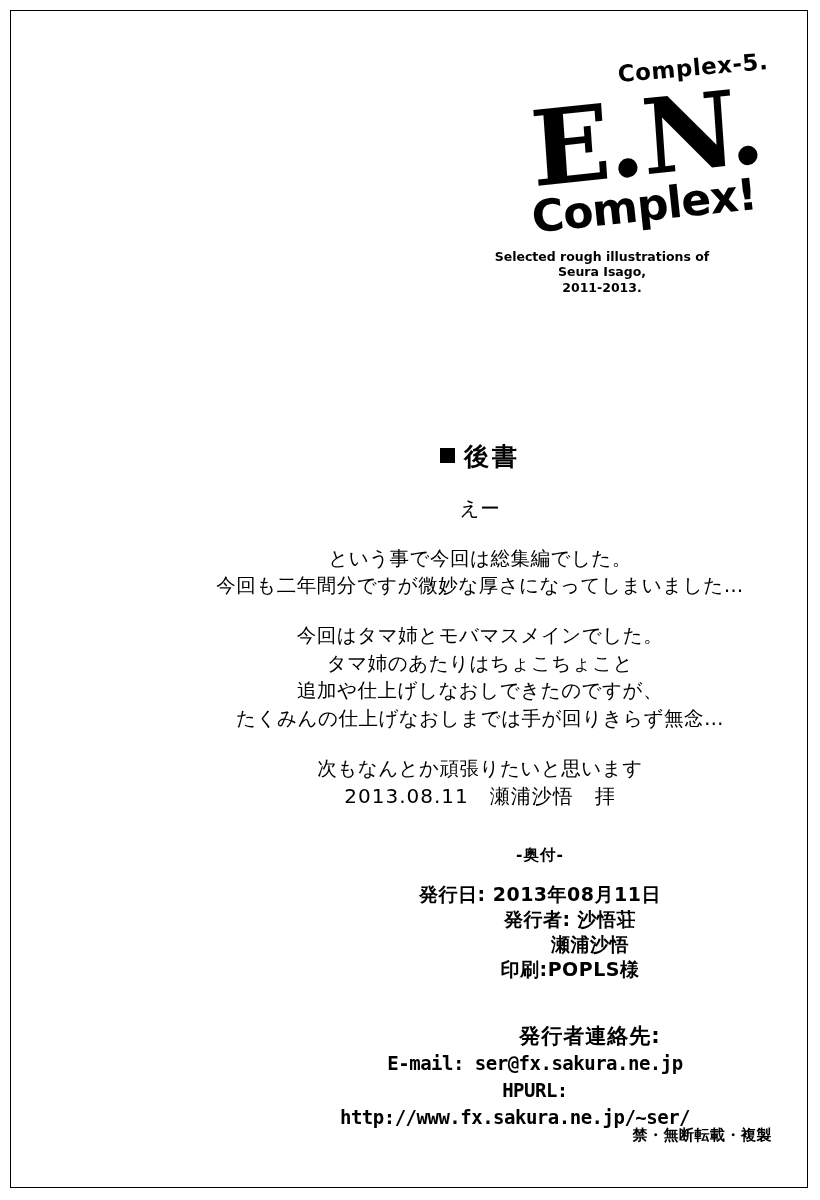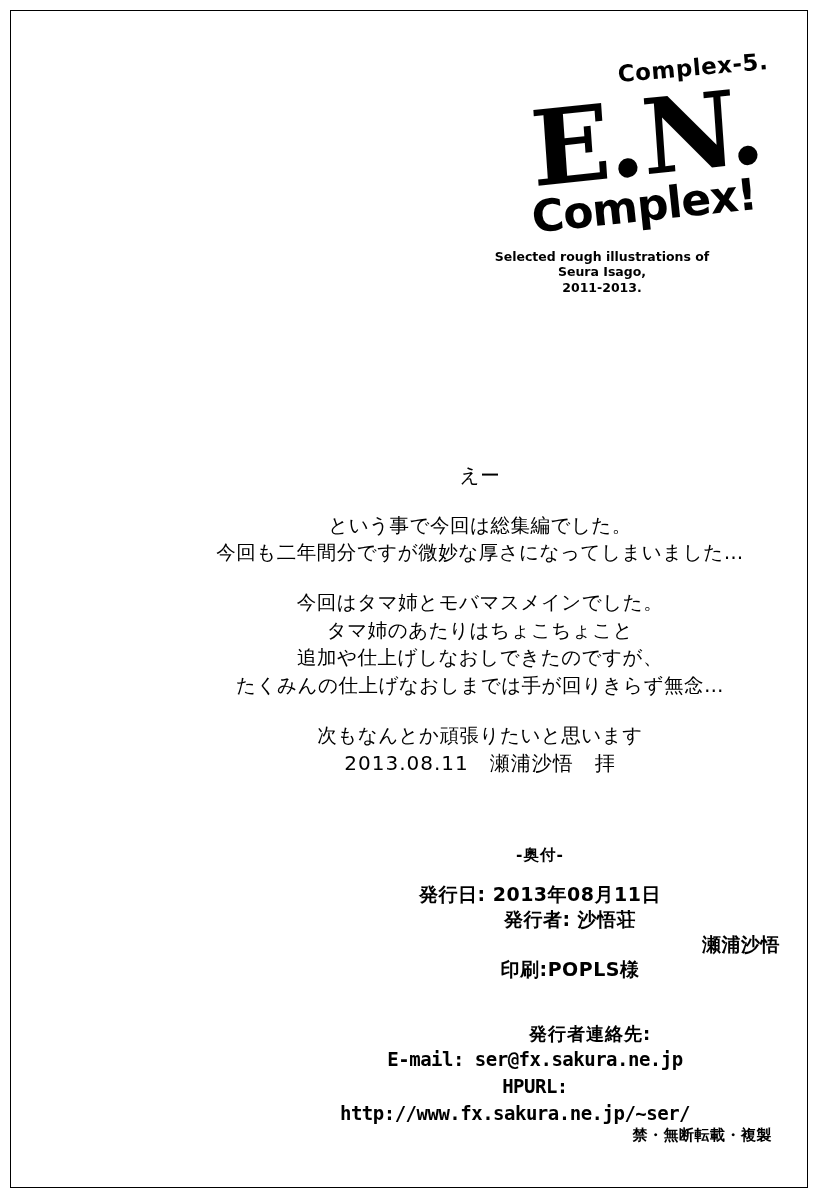--- a/index.html
+++ b/index.html
@@ -127,32 +127,32 @@
     margin-bottom: 16px;
   }
   .colo-row {
     font-family: "DejaVu Sans", "Liberation Sans", sans-serif;
     font-weight: bold;
     font-size: 19px;
     line-height: 1.32;
     letter-spacing: 0.5px;
   }
   .colo-row.indent1 { padding-left: 60px; text-align: center; }
-  .colo-row.indent2 { padding-left: 100px; text-align: right; }
+  .colo-row.indent2 { padding-left: 100px; }
   .contact {
     position: absolute;
     left: 250px;
     top: 1022px;
     width: 530px;
     text-align: center;
   }
   .contact-head {
     font-family: "DejaVu Sans", "Liberation Sans", sans-serif;
     font-weight: bold;
-    font-size: 18px;
+    font-size: 21px;
     letter-spacing: 1px;
     padding-left: 150px;
   }
   .contact-row {
     font-family: "DejaVu Sans Mono", "Liberation Mono", monospace;
     font-weight: bold;
     font-size: 19px;
     line-height: 1.42;
     letter-spacing: -0.5px;
   }
@@ -179,20 +179,23 @@
     <div class="logo-en">E.N.</div>
     <div class="logo-complex">Complex!</div>
     <div class="subtitle">
       <div>Selected rough illustrations of</div>
       <div>Seura Isago,</div>
       <div>2011-2013.</div>
     </div>
   </div>
 
   <div class="afterword">
+    <div class="aw-heading">
+      <span class="sq"></span><span>後書</span>
+    </div>
     <div class="aw-gap"></div>
     <div class="aw-line">えー</div>
     <div class="aw-gap"></div>
     <div class="aw-line">という事で今回は総集編でした。</div>
     <div class="aw-line">今回も二年間分ですが微妙な厚さになってしまいました…</div>
     <div class="aw-gap"></div>
     <div class="aw-line">今回はタマ姉とモバマスメインでした。</div>
     <div class="aw-line">タマ姉のあたりはちょこちょこと</div>
     <div class="aw-line">追加や仕上げしなおしできたのですが、</div>
     <div class="aw-line">たくみんの仕上げなおしまでは手が回りきらず無念…</div>

